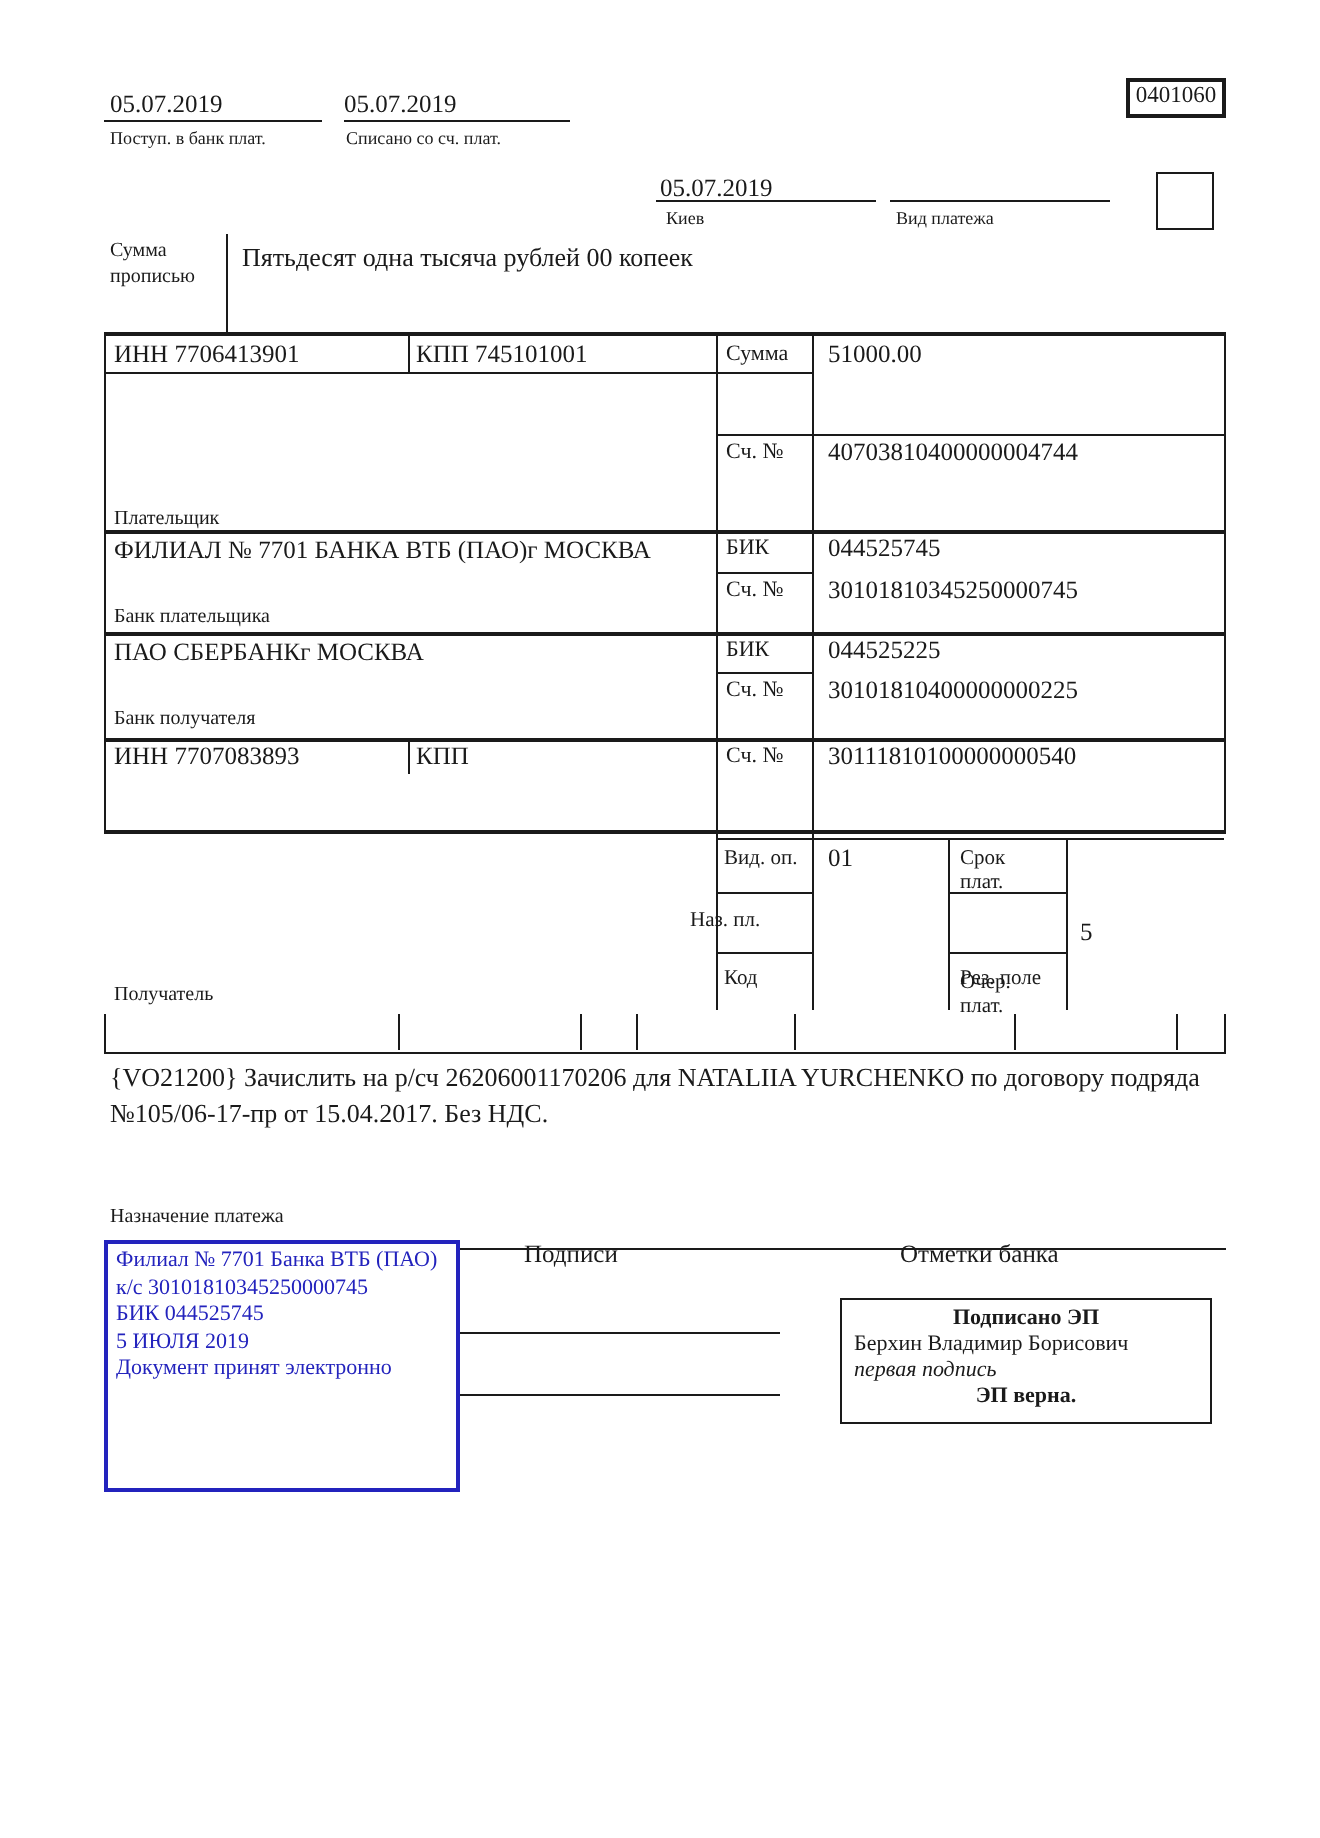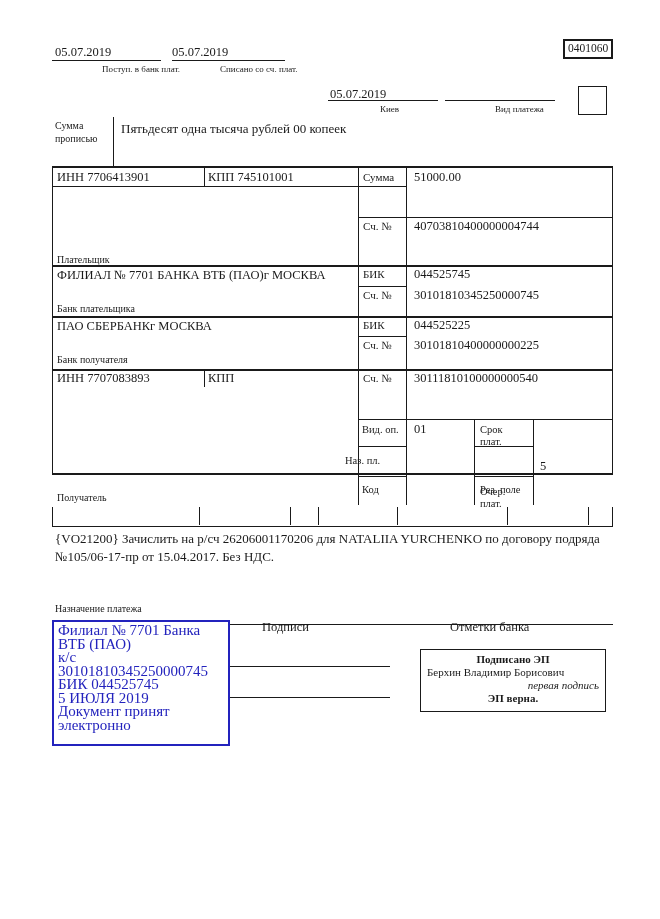--- a/index.html
+++ b/index.html
@@ -5,39 +5,39 @@
   * { margin:0; padding:0; box-sizing:border-box; }
   body { background:#e8e8e8; font-family:"Liberation Serif", serif; }
   #page {
     position:relative; width:660px; height:919px; background:#ffffff;
     color:#1a1a1a; overflow:hidden; margin:0 auto;
   }
   .t { position:absolute; white-space:nowrap; }
   .wrap { white-space:normal; }
   .val { font-size:12.5px; }
   .big { font-size:13px; }
-  .lbl { font-size:9px;margin-left:47px; }
+  .lbl { font-size:9px; }
   .lbl2 { font-size:10px; }
   .cell-lbl { font-size:11px; }
   .cell-lbl-sm { font-size:10.5px; line-height:12px; }
   .hline { position:absolute; height:1px; background:#1a1a1a; }
   .hline.bold { height:2px; }
   .vline { position:absolute; width:1px; background:#1a1a1a; }
   .box { position:absolute; border:1px solid #1a1a1a; }
-  #main-table { position:absolute; left:52px; top:166px; width:561px; height:309px;
+  #main-table { position:absolute; left:52px; top:166px; width:561px; height:251px;
     border:1px solid #1a1a1a; border-top:2px solid #1a1a1a; border-bottom:2px solid #1a1a1a;padding-left:13px; }
   #cells-row { position:absolute; left:52px; top:507px; width:561px; height:20px;
     border:1px solid #1a1a1a; border-top:none; }
   #stamp-box { position:absolute; left:52px; top:620px; width:178px; height:126px;
-    border:2px solid #2323bd; color:#2323bd; padding:2px 4px; font-size:15px; line-height:13.5px; }
+    border:2px solid #2323bd; color:#2323bd; padding:2px 4px; font-size:11px; line-height:13.5px; }
   #esign-box { position:absolute; left:420px; top:649px; width:186px; height:63px;
     border:1px solid #1a1a1a; padding:3px 6px; font-size:11px; line-height:13px; }
   .bold { font-weight:bold; }
   .center { text-align:center; }
-  .italic { font-style:italic;text-align:right; }
+  .italic { font-style:italic; }
   #doc-title { font-family:"Liberation Sans", sans-serif; font-weight:bold; font-size:13.5px; }
 </style>
 </head>
 <body>
 
 <div id="page">
 
   <div class="t val" style="left:55px; top:45px;">05.07.2019</div>
   <div class="hline" style="left:52px; top:60px; width:109px;"></div>
   <div class="t lbl" style="left:55px; top:64px;">Поступ. в банк плат.</div>

